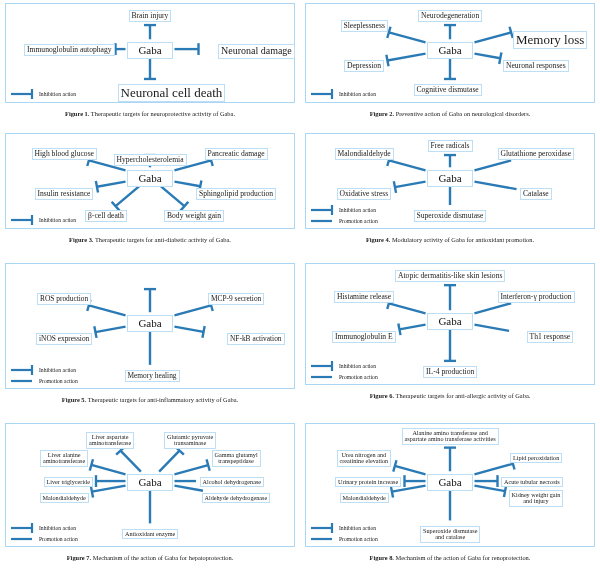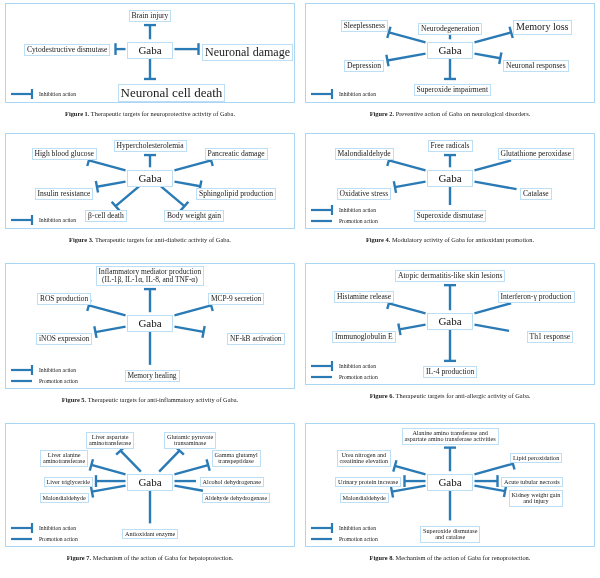--- a/index.html
+++ b/index.html
@@ -62,22 +62,22 @@
           <line x1="150" y1="21.5" x2="138" y2="21.5" stroke="#2a7ab5" stroke-width="2.4"></line>
           <line x1="119.5" y1="46" x2="109.5" y2="46" stroke="#2a7ab5" stroke-width="2.4" stroke-linecap="butt"></line>
           <line x1="109.5" y1="40" x2="109.5" y2="52" stroke="#2a7ab5" stroke-width="2.4"></line>
           <line x1="168.5" y1="46" x2="192.5" y2="46" stroke="#2a7ab5" stroke-width="2.4" stroke-linecap="butt"></line>
           <line x1="192.5" y1="52" x2="192.5" y2="40" stroke="#2a7ab5" stroke-width="2.4"></line>
           <line x1="144" y1="56" x2="144" y2="76.5" stroke="#2a7ab5" stroke-width="2.4" stroke-linecap="butt"></line>
           <line x1="138" y1="76.5" x2="150" y2="76.5" stroke="#2a7ab5" stroke-width="2.4"></line>
         </svg>
         <div class="center-node" style="width: 46px; height: 17px; left: 121px; top: 37.5px; font-size: 11px;">Gaba</div>
         <div class="node" style="font-size: 7.6px; left: 122.5px; top: 6px;">Brain injury</div>
-        <div class="node" style="font-size: 7.6px; left: 18px; top: 40px;">Cytodestructive dismutase</div>
-        <div class="node" style="font-size: 12px; left: 196px; top: 40px;">Neuronal damage</div>
+        <div class="node" style="font-size: 7.6px; left: 18px; top: 40px;">Immunoglobulin autophagy</div>
+        <div class="node" style="font-size: 10px; left: 212px; top: 40px;">Neuronal damage</div>
         <div class="node" style="font-size: 13px; left: 111.5px; top: 80px;">Neuronal cell death</div>
         <div class="legend" style="left: 4px; top: 84px;">
           <svg width="26" height="12">
             <line x1="1" y1="6" x2="22" y2="6" stroke="#2a7ab5" stroke-width="2.2"></line>
             <line x1="22" y1="1" x2="22" y2="11" stroke="#2a7ab5" stroke-width="2.2"></line>
           </svg>
           <span class="legend-label" style="font-size: 5.6px;">Inhibition action</span>
         </div>
         <div class="caption" style="top: 106px; font-size: 6.4px;"><b>Figure 1.</b> Therapeutic targets for neuroprotective activity of Gaba.</div>
       </div>
@@ -92,26 +92,26 @@
           <line x1="168.44479445199997" y1="39.178196897116294" x2="205.12881294533344" y2="28.940796387348808" stroke="#2a7ab5" stroke-width="2.4" stroke-linecap="butt"></line>
           <line x1="206.7416067522171" y1="34.719974195348634" x2="203.51601913844976" y2="23.161618579348982" stroke="#2a7ab5" stroke-width="2.4"></line>
           <line x1="119.52530492577462" y1="50.55343164171635" x2="81.44095517319255" y2="57.63889206080139" stroke="#2a7ab5" stroke-width="2.4" stroke-linecap="butt"></line>
           <line x1="80.34350767609459" y1="51.74011176389988" x2="82.53840267029051" y2="63.537672357702895" stroke="#2a7ab5" stroke-width="2.4"></line>
           <line x1="168.47469507422537" y1="50.55343164171635" x2="194.30904482680745" y2="55.35982229335953" stroke="#2a7ab5" stroke-width="2.4" stroke-linecap="butt"></line>
           <line x1="193.2115973297095" y1="61.258602590261034" x2="195.4064923239054" y2="49.46104199645802" stroke="#2a7ab5" stroke-width="2.4"></line>
           <line x1="144" y1="56" x2="144" y2="76.5" stroke="#2a7ab5" stroke-width="2.4" stroke-linecap="butt"></line>
           <line x1="138" y1="76.5" x2="150" y2="76.5" stroke="#2a7ab5" stroke-width="2.4"></line>
         </svg>
         <div class="center-node" style="width: 46px; height: 17px; left: 121px; top: 37.5px; font-size: 11px;">Gaba</div>
-        <div class="node" style="font-size: 7.6px; left: 112px; top: 19px;">Neurodegeneration</div>
+        <div class="node" style="font-size: 7.6px; left: 112px; top: 6px;">Neurodegeneration</div>
         <div class="node" style="font-size: 7.6px; left: 34.5px; top: 16px;">Sleeplessness</div>
-        <div class="node" style="font-size: 10px; left: 207px; top: 16px;">Memory loss</div>
+        <div class="node" style="font-size: 13px; left: 207px; top: 27px;">Memory loss</div>
         <div class="node" style="font-size: 7.6px; left: 38px; top: 56px;">Depression</div>
         <div class="node" style="font-size: 7.6px; left: 197px; top: 56px;">Neuronal responses</div>
-        <div class="node" style="font-size: 7.6px; left: 107.5px; top: 80px;">Superoxide impairment</div>
+        <div class="node" style="font-size: 7.6px; left: 107.5px; top: 80px;">Cognitive dismutase</div>
         <div class="legend" style="left: 4px; top: 84px;">
           <svg width="26" height="12">
             <line x1="1" y1="6" x2="22" y2="6" stroke="#2a7ab5" stroke-width="2.2"></line>
             <line x1="22" y1="1" x2="22" y2="11" stroke="#2a7ab5" stroke-width="2.2"></line>
           </svg>
           <span class="legend-label" style="font-size: 5.6px;">Inhibition action</span>
         </div>
         <div class="caption" style="top: 106px; font-size: 6.4px;"><b>Figure 2.</b> Preventive action of Gaba on neurological disorders.</div>
       </div>
     </div>
@@ -127,21 +127,21 @@
           <line x1="119.52530492577462" y1="48.55343164171635" x2="90.94095517319255" y2="53.87145020033627" stroke="#2a7ab5" stroke-width="2.4" stroke-linecap="butt"></line>
           <line x1="89.84350767609459" y1="47.97266990343476" x2="92.03840267029051" y2="59.770230497237776" stroke="#2a7ab5" stroke-width="2.4"></line>
           <line x1="168.47469507422537" y1="48.55343164171635" x2="194.30904482680745" y2="53.35982229335953" stroke="#2a7ab5" stroke-width="2.4" stroke-linecap="butt"></line>
           <line x1="193.2115973297095" y1="59.258602590261034" x2="195.4064923239054" y2="47.46104199645802" stroke="#2a7ab5" stroke-width="2.4"></line>
           <line x1="133.02266022518836" y1="53.48042980551914" x2="109.59624894824469" y2="73.71233045378868" stroke="#2a7ab5" stroke-width="2.4" stroke-linecap="butt"></line>
           <line x1="105.67452972616813" y1="69.17139240717373" x2="113.51796817032125" y2="78.25326850040364" stroke="#2a7ab5" stroke-width="2.4"></line>
           <line x1="154.97733977481164" y1="53.48042980551914" x2="178.4037510517553" y2="73.71233045378868" stroke="#2a7ab5" stroke-width="2.4" stroke-linecap="butt"></line>
           <line x1="174.48203182967876" y1="78.25326850040364" x2="182.32547027383185" y2="69.17139240717373" stroke="#2a7ab5" stroke-width="2.4"></line>
         </svg>
         <div class="center-node" style="width: 46px; height: 17px; left: 121px; top: 35.5px; font-size: 11px;">Gaba</div>
-        <div class="node" style="font-size: 7.6px; left: 107.5px; top: 6px;">Hypercholesterolemia</div>
+        <div class="node" style="font-size: 7.6px; left: 107.5px; top: 20px;">Hypercholesterolemia</div>
         <div class="node" style="font-size: 7.6px; left: 25.5px; top: 14px;">High blood glucose</div>
         <div class="node" style="font-size: 7.6px; left: 198.5px; top: 14px;">Pancreatic damage</div>
         <div class="node" style="font-size: 7.6px; left: 28.5px; top: 54px;">Insulin resistance</div>
         <div class="node" style="font-size: 7.6px; left: 190px; top: 54px;">Sphingolipid production</div>
         <div class="node" style="font-size: 7.6px; left: 79px; top: 76px;">β-cell death</div>
         <div class="node" style="font-size: 7.6px; left: 158px; top: 76px;">Body weight gain</div>
         <div class="legend" style="left: 4px; top: 80px;">
           <svg width="26" height="12">
             <line x1="1" y1="6" x2="22" y2="6" stroke="#2a7ab5" stroke-width="2.2"></line>
             <line x1="22" y1="1" x2="22" y2="11" stroke="#2a7ab5" stroke-width="2.2"></line>
@@ -196,21 +196,20 @@
           <line x1="84.48398086155024" y1="36.16161857934898" x2="81.25839324778289" y2="47.71997419534864" stroke="#2a7ab5" stroke-width="2.4"></line>
           <line x1="168.44479445199997" y1="52.178196897116294" x2="205.12881294533344" y2="41.94079638734881" stroke="#2a7ab5" stroke-width="2.4" stroke-linecap="butt"></line>
           <line x1="206.7416067522171" y1="47.71997419534864" x2="203.51601913844976" y2="36.16161857934898" stroke="#2a7ab5" stroke-width="2.4"></line>
           <line x1="119.52530492577462" y1="63.55343164171635" x2="89.44095517319255" y2="69.15051996777814" stroke="#2a7ab5" stroke-width="2.4" stroke-linecap="butt"></line>
           <line x1="88.34350767609459" y1="63.25173967087663" x2="90.53840267029051" y2="75.04930026467964" stroke="#2a7ab5" stroke-width="2.4"></line>
           <line x1="168.47469507422537" y1="63.55343164171635" x2="197.55904482680745" y2="68.96447345615023" stroke="#2a7ab5" stroke-width="2.4" stroke-linecap="butt"></line>
           <line x1="196.4615973297095" y1="74.86325375305174" x2="198.6564923239054" y2="63.065693159248724" stroke="#2a7ab5" stroke-width="2.4"></line>
           <line x1="144" y1="69" x2="144" y2="102.5" stroke="#2a7ab5" stroke-width="2.4" stroke-linecap="butt"></line>
         </svg>
         <div class="center-node" style="width: 46px; height: 17px; left: 121px; top: 50.5px; font-size: 11px;">Gaba</div>
-        <div class="node wrap" style="font-size: 7.4px; left: 89.5px; top: 2px;">Inflammatory mediator production<br>(IL-1β, IL-1α, IL-8, and TNF-α)</div>
         <div class="node" style="font-size: 7.4px; left: 31px; top: 29px;">ROS production</div>
         <div class="node" style="font-size: 7.4px; left: 202px; top: 29px;">MCP-9 secretion</div>
         <div class="node" style="font-size: 7.4px; left: 30px; top: 69px;">iNOS expression</div>
         <div class="node" style="font-size: 7.4px; left: 201px; top: 69px; margin-left: 20px;">NF-kB activation</div>
         <div class="node" style="font-size: 7.4px; left: 118.5px; top: 106px;">Memory healing</div>
         <div class="legend" style="left: 4px; top: 100px;">
           <svg width="26" height="12">
             <line x1="1" y1="6" x2="22" y2="6" stroke="#2a7ab5" stroke-width="2.2"></line>
             <line x1="22" y1="1" x2="22" y2="11" stroke="#2a7ab5" stroke-width="2.2"></line>
           </svg>

